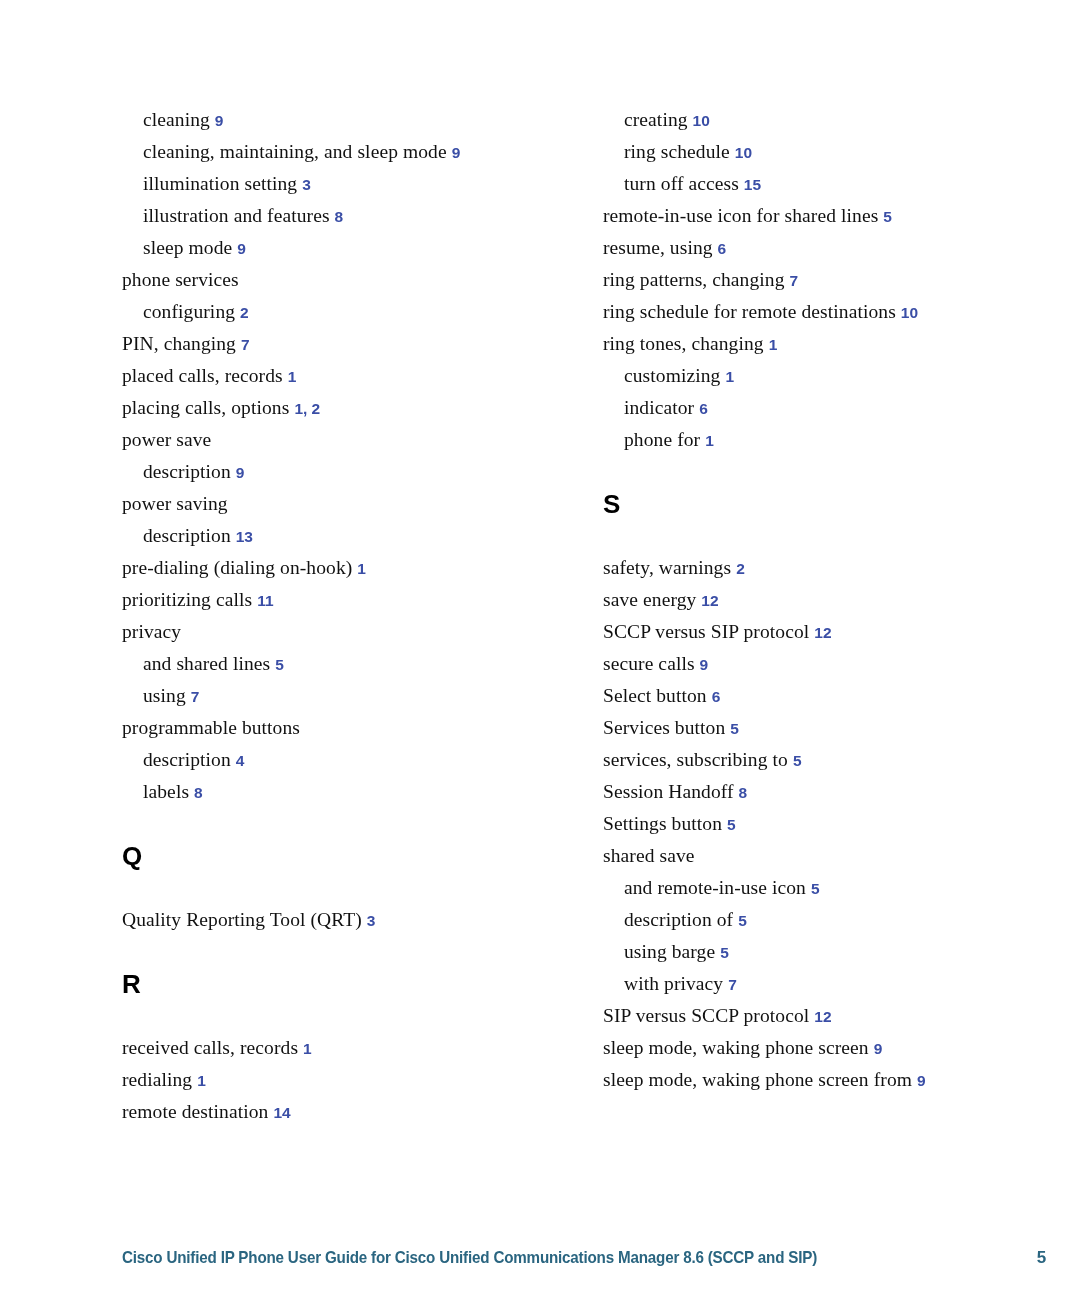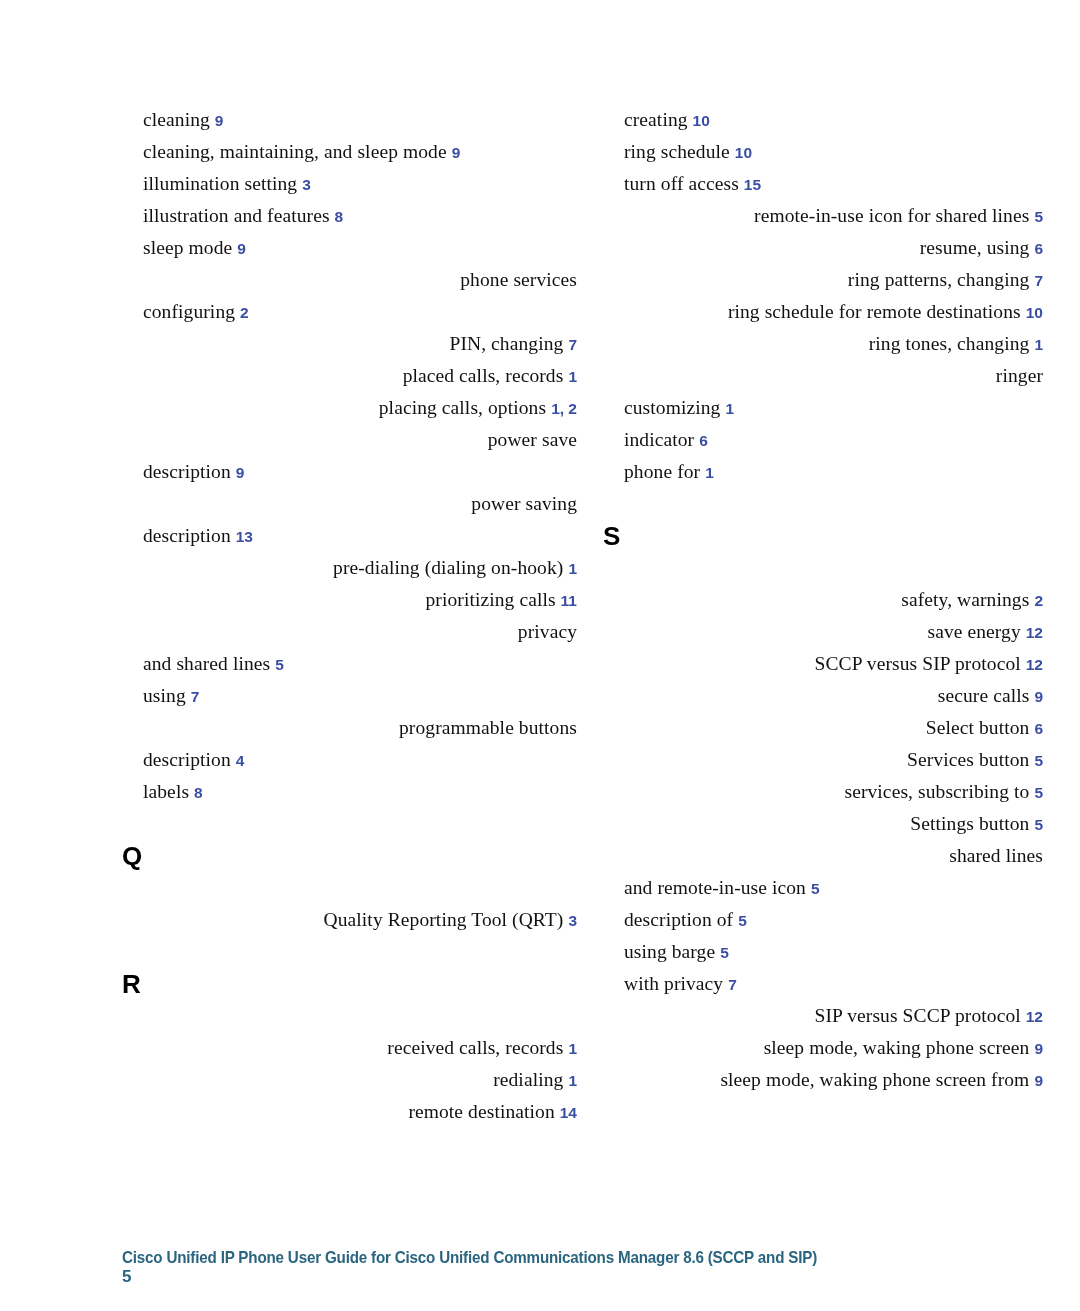--- a/index.html
+++ b/index.html
@@ -42,21 +42,21 @@
 
   .entry {
     font-family: "Liberation Serif", "DejaVu Serif", serif;
     font-size: 19.5px;
     line-height: 32px;
     height: 32px;
     color: #111111;
     white-space: nowrap;
     letter-spacing: 0.1px;
   }
-  .entry.lvl0 { padding-left: 0px; text-align: right; }
+  .entry.lvl0 { padding-left: 0px; }
   .entry.lvl1 { padding-left: 21px; }
 
   .entry .pg {
     color: #3a4ea6;
     font-family: "Liberation Sans", "DejaVu Sans", sans-serif;
     font-weight: bold;
     font-size: 15.5px;
     letter-spacing: 0;
   }
 
@@ -74,21 +74,20 @@
 
   
   .footer {
     position: absolute;
     left: 94px;
     top: 1248px;
     width: 924px;
     display: flex;
     align-items: baseline;
     justify-content: space-between;
-    flex-direction: column;
   }
   .footer-text,
   .footer-page {
     font-family: "Liberation Sans Narrow", "Liberation Sans", "DejaVu Sans", sans-serif;
     font-weight: bold;
     font-size: 16.5px;
     color: #2a6580;
     letter-spacing: -0.2px;
     transform: scaleX(0.92);
     transform-origin: left center;
@@ -141,36 +140,36 @@
       </div>
     <div class="column right" id="col-right">
         <div class="entry lvl1"><span>creating</span> <span class="pg">10</span></div>
         <div class="entry lvl1"><span>ring schedule</span> <span class="pg">10</span></div>
         <div class="entry lvl1"><span>turn off access</span> <span class="pg">15</span></div>
         <div class="entry lvl0"><span>remote-in-use icon for shared lines</span> <span class="pg">5</span></div>
         <div class="entry lvl0"><span>resume, using</span> <span class="pg">6</span></div>
         <div class="entry lvl0"><span>ring patterns, changing</span> <span class="pg">7</span></div>
         <div class="entry lvl0"><span>ring schedule for remote destinations</span> <span class="pg">10</span></div>
         <div class="entry lvl0"><span>ring tones, changing</span> <span class="pg">1</span></div>
-        <div class="entry lvl0"><span>ringer</span></div>
         <div class="entry lvl1"><span>customizing</span> <span class="pg">1</span></div>
         <div class="entry lvl1"><span>indicator</span> <span class="pg">6</span></div>
         <div class="entry lvl1"><span>phone for</span> <span class="pg">1</span></div>
         <div class="spacer"></div>
         <div class="section-letter">S</div>
         <div class="spacer"></div>
         <div class="entry lvl0"><span>safety, warnings</span> <span class="pg">2</span></div>
         <div class="entry lvl0"><span>save energy</span> <span class="pg">12</span></div>
         <div class="entry lvl0"><span>SCCP versus SIP protocol</span> <span class="pg">12</span></div>
         <div class="entry lvl0"><span>secure calls</span> <span class="pg">9</span></div>
         <div class="entry lvl0"><span>Select button</span> <span class="pg">6</span></div>
         <div class="entry lvl0"><span>Services button</span> <span class="pg">5</span></div>
         <div class="entry lvl0"><span>services, subscribing to</span> <span class="pg">5</span></div>
+        <div class="entry lvl0"><span>Session Handoff</span> <span class="pg">8</span></div>
         <div class="entry lvl0"><span>Settings button</span> <span class="pg">5</span></div>
-        <div class="entry lvl0"><span>shared lines</span></div>
+        <div class="entry lvl0"><span>shared save</span></div>
         <div class="entry lvl1"><span>and remote-in-use icon</span> <span class="pg">5</span></div>
         <div class="entry lvl1"><span>description of</span> <span class="pg">5</span></div>
         <div class="entry lvl1"><span>using barge</span> <span class="pg">5</span></div>
         <div class="entry lvl1"><span>with privacy</span> <span class="pg">7</span></div>
         <div class="entry lvl0"><span>SIP versus SCCP protocol</span> <span class="pg">12</span></div>
         <div class="entry lvl0"><span>sleep mode, waking phone screen</span> <span class="pg">9</span></div>
         <div class="entry lvl0"><span>sleep mode, waking phone screen from</span> <span class="pg">9</span></div>
       </div>
   </div>
 

